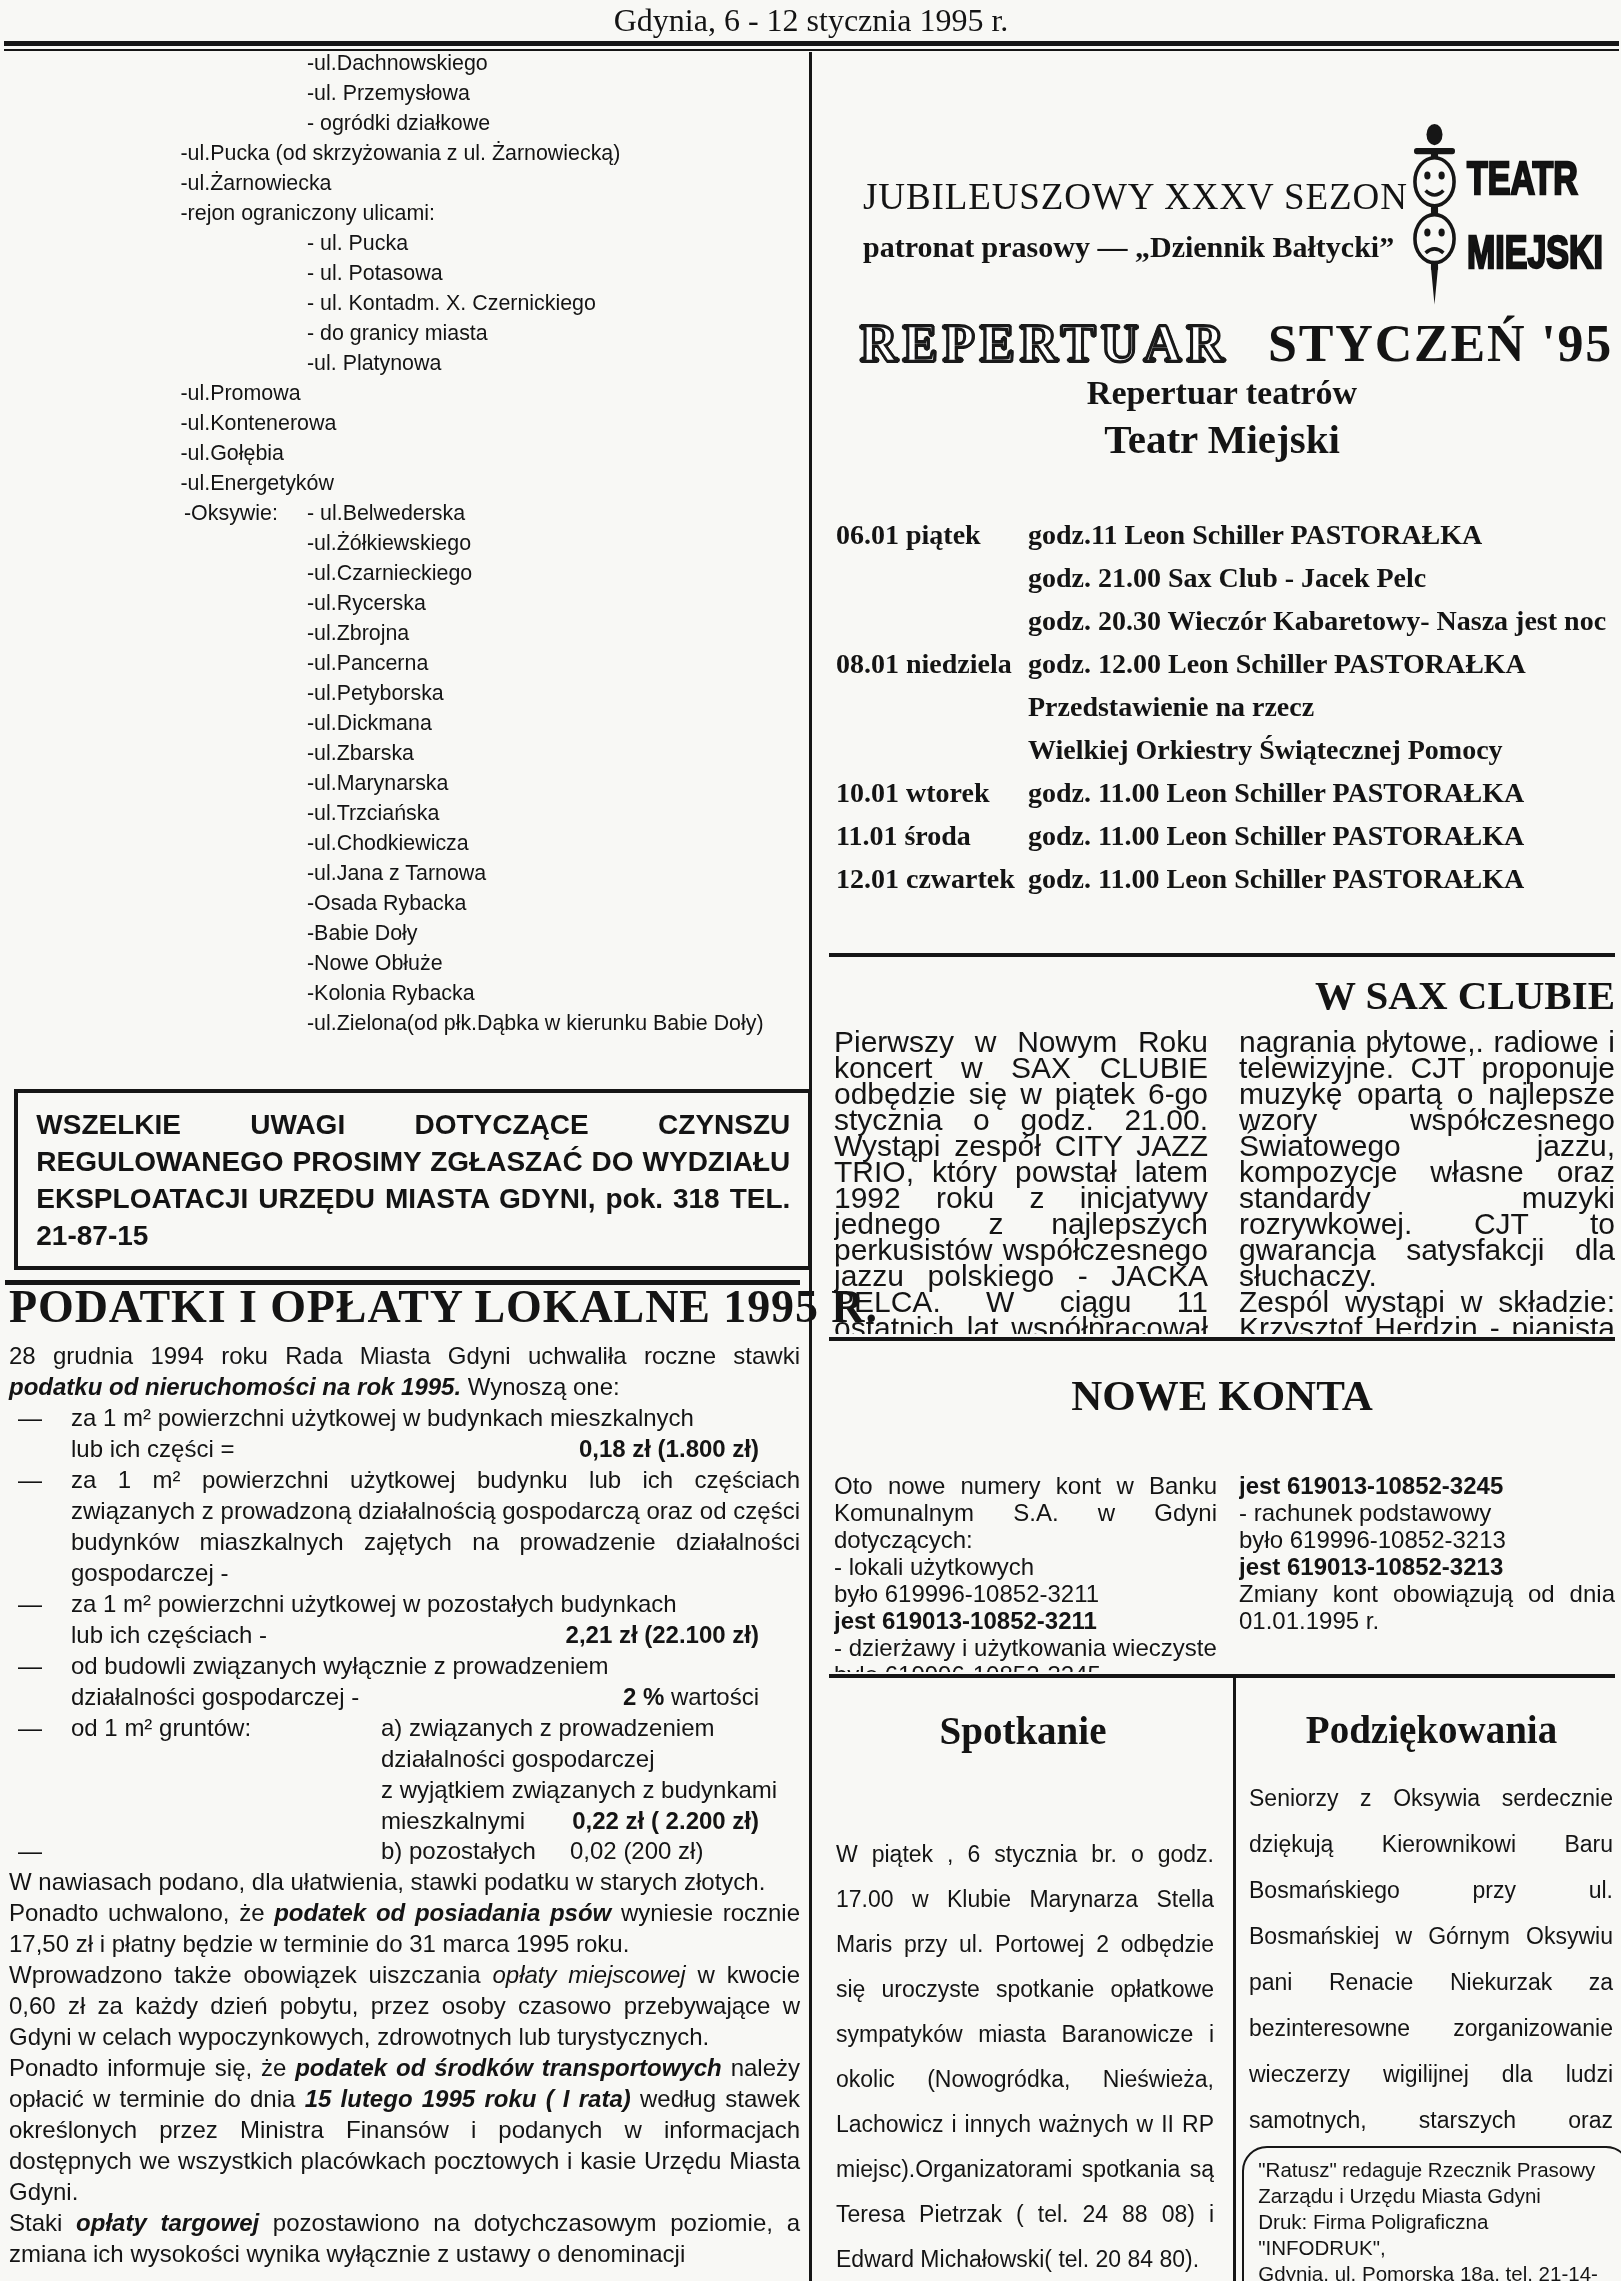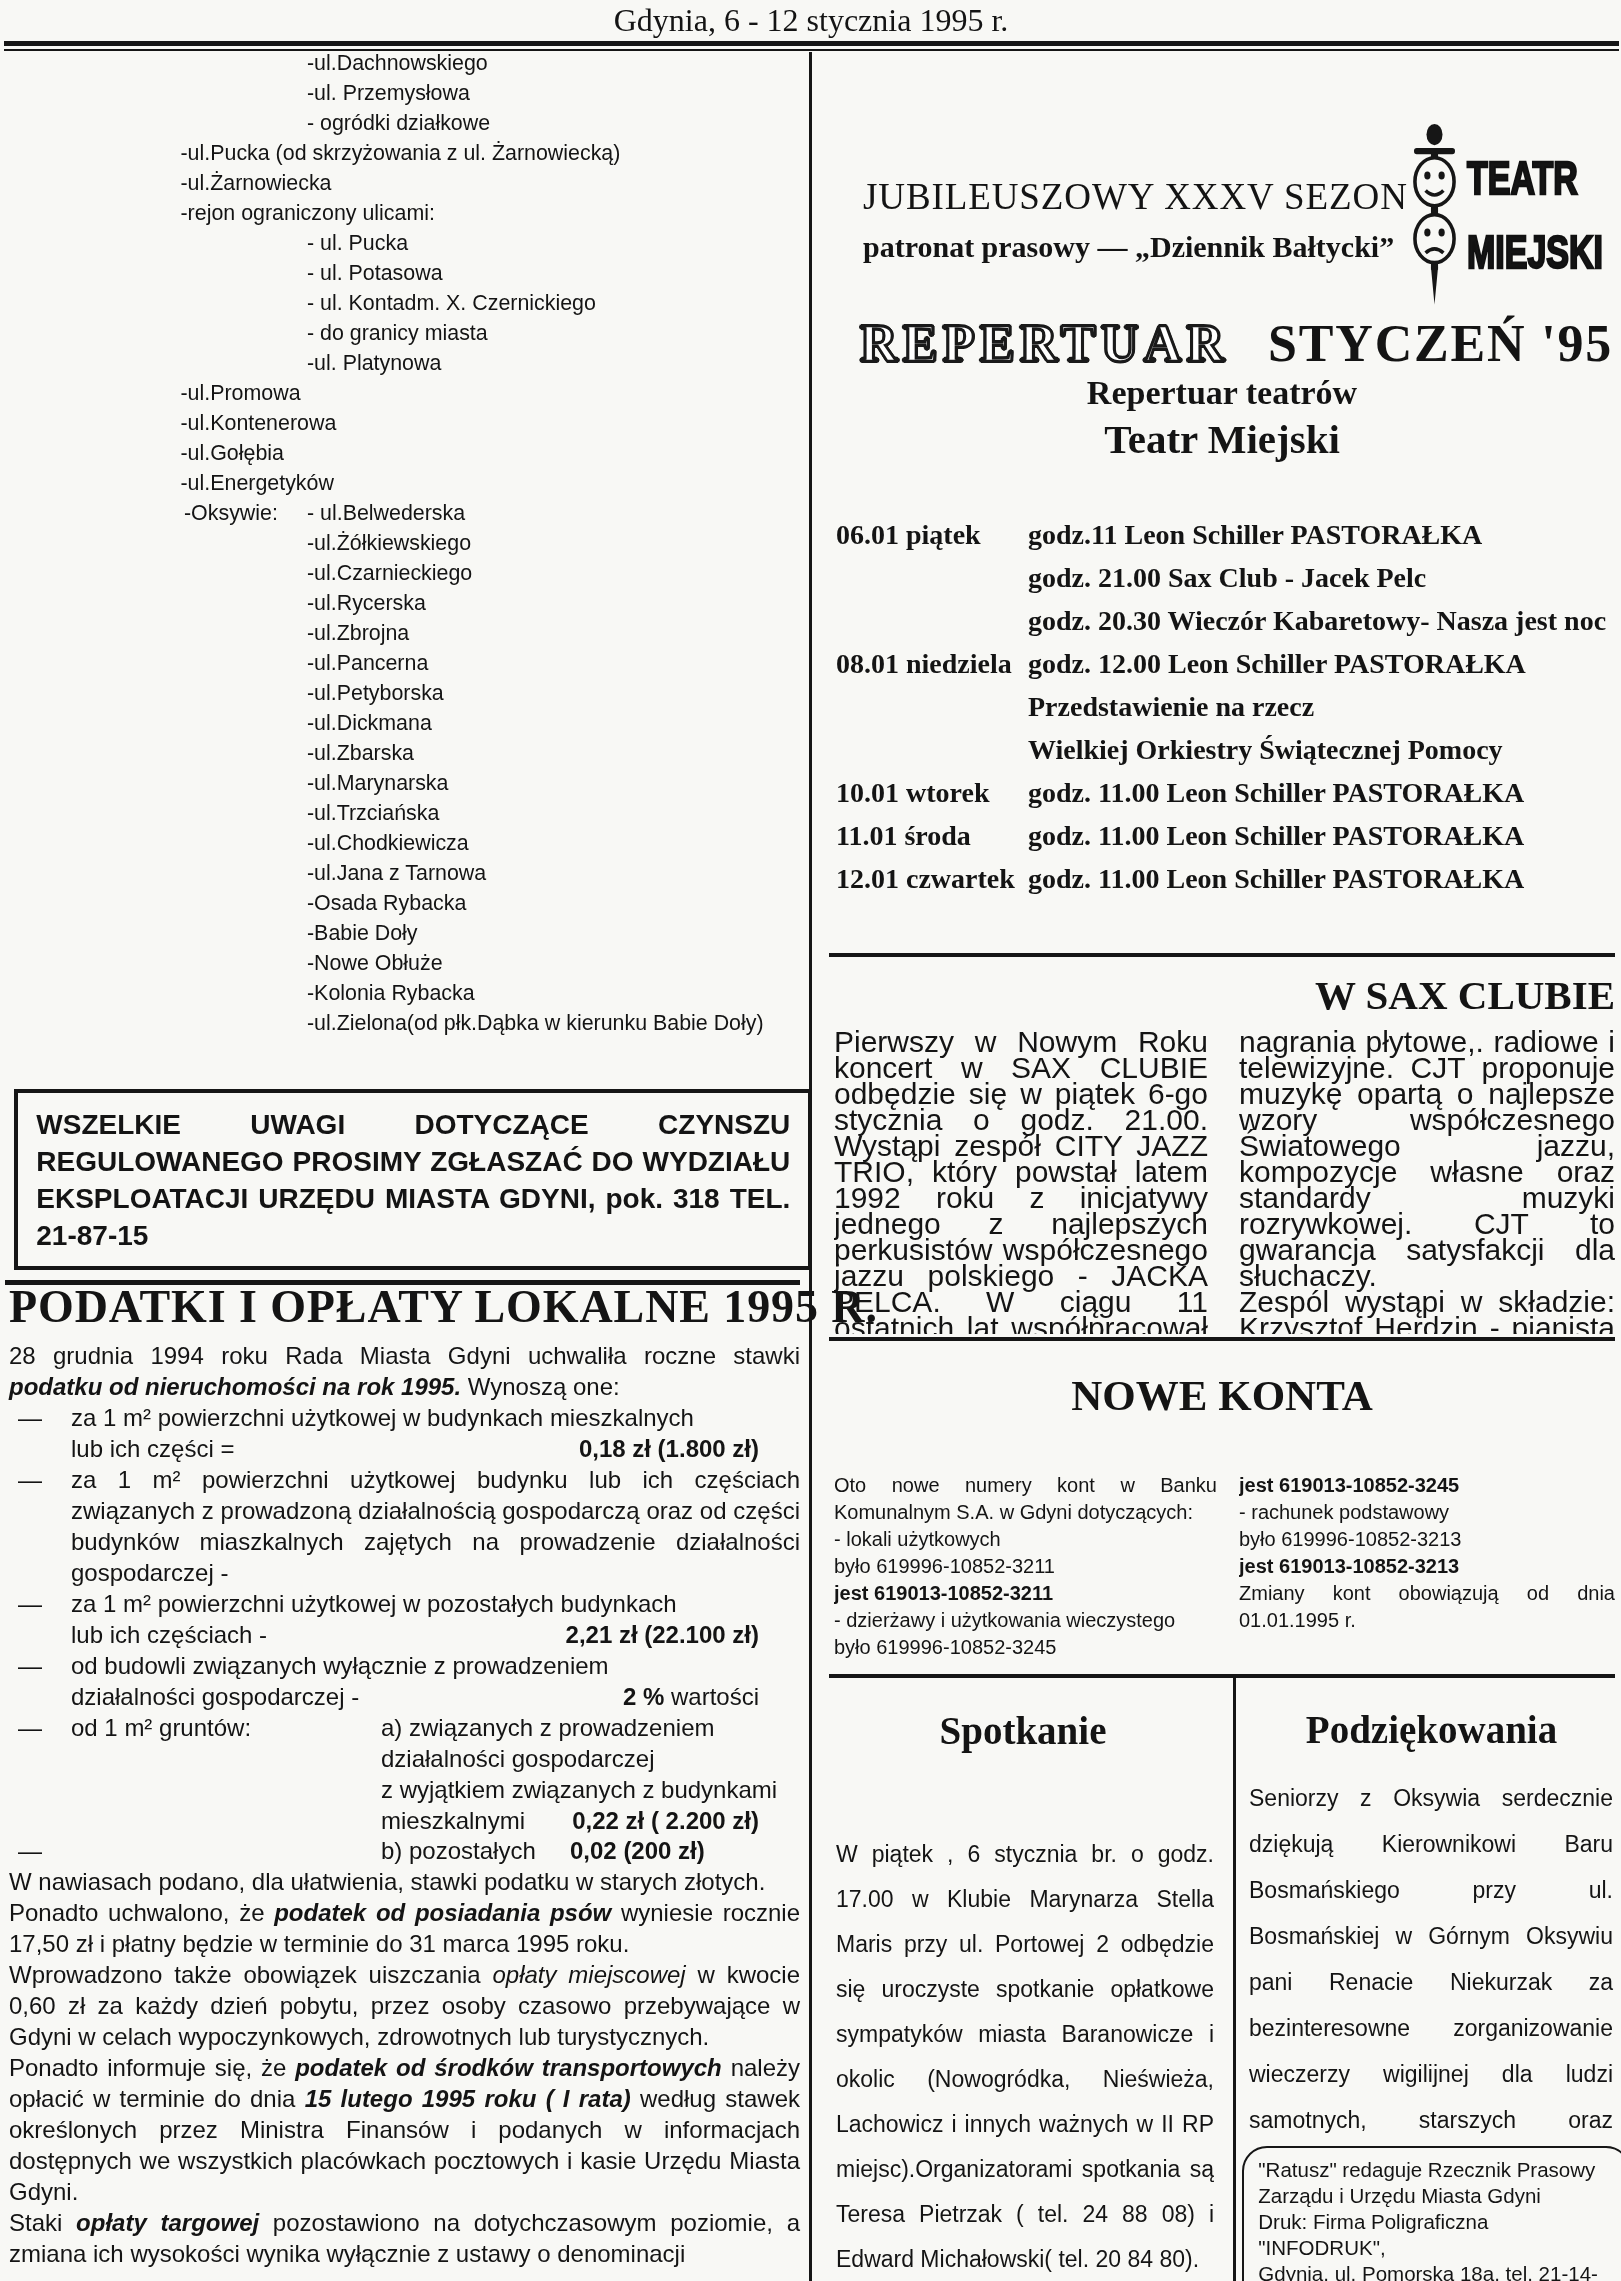--- a/index.html
+++ b/index.html
@@ -47,21 +47,21 @@
   .kv .cont{flex:none;}
   .kv .val{margin-left:auto;font-weight:bold;padding-right:41px;white-space:nowrap;}
   .val .seg{font-weight:normal;} .val .seg.b{font-weight:bold;}
   .item5{height:123px;}
   .item5 .g-label{position:absolute;left:62px;}
   .item5 .g-block{position:absolute;left:372px;right:0;top:0;}
   .item5 .g-last{display:flex;}
   .item5 .g-last .val{margin-left:auto;font-weight:bold;padding-right:41px;white-space:nowrap;}
   .item6{height:31px;}
   .item6 .b-label{position:absolute;left:372px;}
-  .item6 .val6{position:absolute;left:561px;font-weight:bold;}
+  .item6 .val6{position:absolute;left:561px;font-weight:normal;}
 
   
   .sezon1{position:absolute;left:863px;top:175px;font-family:"Liberation Serif",serif;
           font-size:37px;letter-spacing:0.9px;white-space:nowrap;}
   .sezon2{position:absolute;left:863px;top:230px;font-family:"Liberation Serif",serif;
           font-size:30px;font-weight:bold;white-space:nowrap;}
   .logo-icon{position:absolute;left:1406px;top:123px;}
   .logo-text{position:absolute;left:1467px;top:141px;font-weight:bold;font-size:34px;line-height:55px;
              letter-spacing:0px;transform:scaleY(1.35);transform-origin:left top;
              -webkit-text-stroke:1.8px #111;white-space:nowrap;}
@@ -86,21 +86,21 @@
              font-family:"Liberation Serif",serif;font-weight:bold;font-size:41px;}
   .sax-col{position:absolute;top:1029px;font-size:30px;line-height:26px;text-align:justify;
            height:305px;overflow:hidden;}
   .sax-c1{left:834px;width:374px;}
   .sax-c2{left:1239px;width:376px;}
   .sax-col p{margin:0;}
 
   
   .konta-title{position:absolute;left:829px;top:1371px;width:786px;text-align:center;
                font-family:"Liberation Serif",serif;font-weight:bold;font-size:43px;}
-  .konta-col{position:absolute;top:1472px;font-size:20px;line-height:27px;height:200px;overflow:hidden;}
+  .konta-col{position:absolute;top:1472px;font-size:24px;line-height:27px;height:200px;overflow:hidden;}
   .konta-left{left:834px;width:383px;}
   .konta-right{left:1239px;width:376px;}
   .konta-intro{text-align:justify;margin:0 0 0 0;}
   .k-line{white-space:nowrap;}
   .k-line.bold{font-weight:bold;}
   .konta-tail{text-align:justify;}
 
   
   .spot-title{position:absolute;left:834px;top:1707px;width:378px;text-align:center;
               font-family:"Liberation Serif",serif;font-weight:bold;font-size:39px;line-height:48px;}

